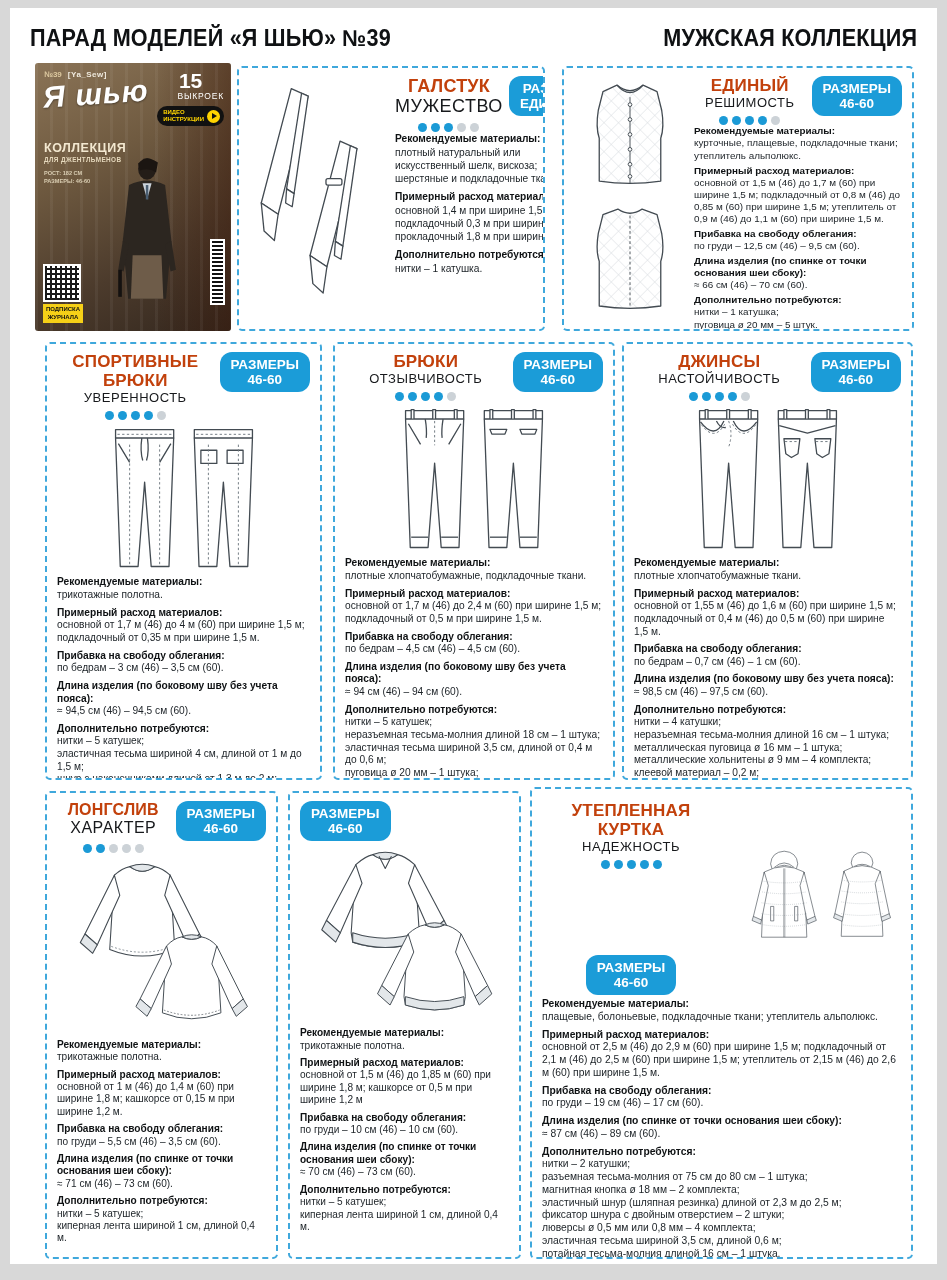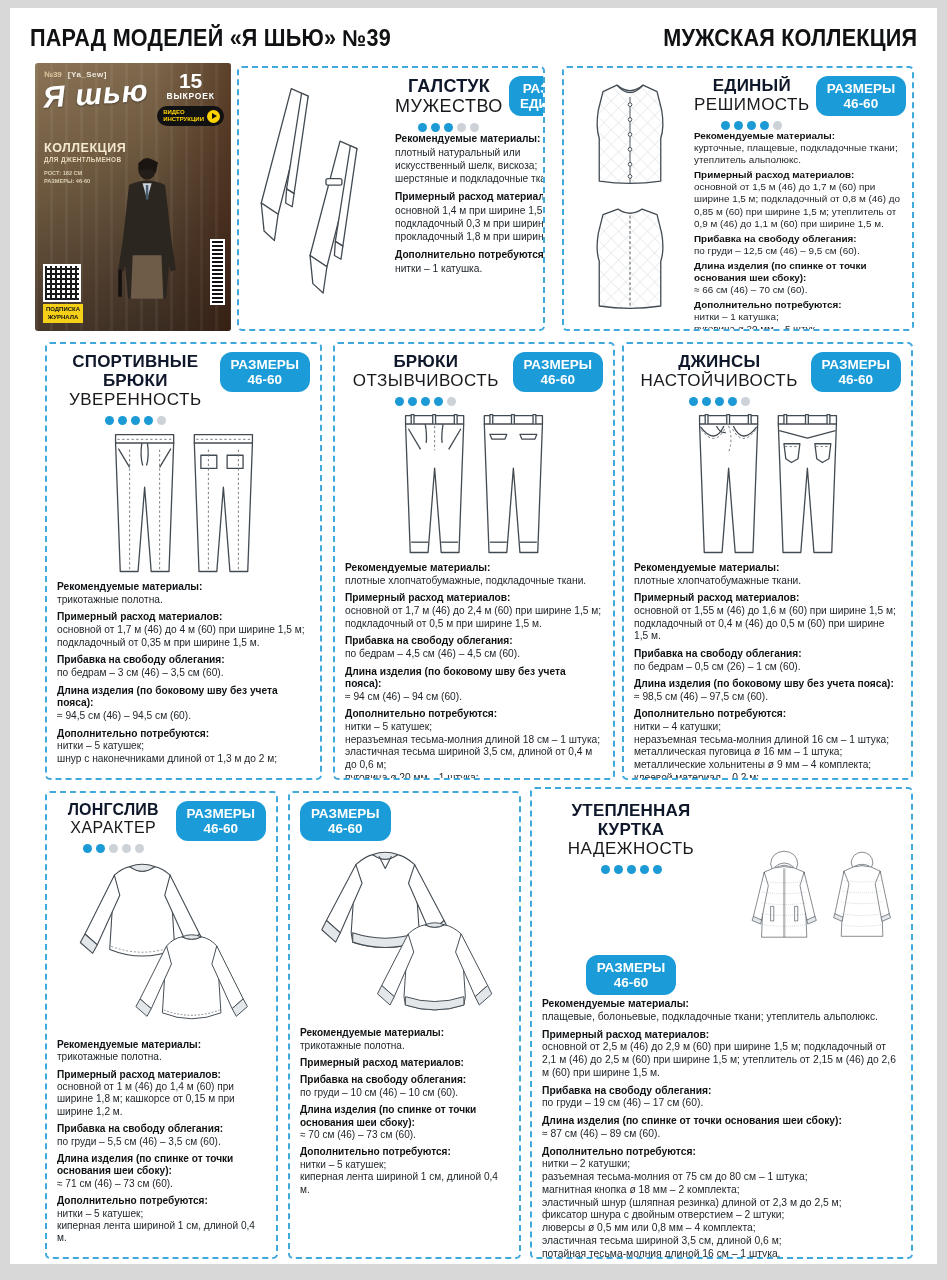--- a/index.html
+++ b/index.html
@@ -20,21 +20,21 @@
       repeating-linear-gradient(90deg,rgba(255,255,255,.05) 0 3px,rgba(0,0,0,0) 3px 15px),
       linear-gradient(90deg,rgba(0,0,0,0) 60%,rgba(60,25,10,.45) 100%);}
   .cover svg.man{position:absolute;left:34%;bottom:0;width:46%;height:78%;}
   .cover-logoRow{position:absolute;left:9px;top:7px;display:flex;gap:6px;align-items:flex-start;}
   .cover-issue{color:#dcc89f;font-size:8px;font-weight:700;}
   .cover-latin{color:#efe9dd;font-size:8px;font-weight:700;letter-spacing:.5px;}
   .cover-logo{position:absolute;left:8px;top:14px;color:#fff;font-size:30px;font-weight:700;font-style:italic;
     transform:rotate(-4deg);letter-spacing:1px;text-shadow:0 1px 2px rgba(0,0,0,.4);}
   .cover-right{position:absolute;right:7px;top:7px;text-align:center;}
   .cover-count{color:#fff;font-size:21px;font-weight:700;line-height:1;}
-  .cover-countWord{color:#fff;font-size:8.5px;font-weight:700;letter-spacing:.8px;}
+  .cover-countWord{color:#fff;font-size:8.5px;font-weight:400;letter-spacing:.8px;text-align:right;}
   .videoBadge{margin-top:5px;background:#111;border-radius:10px;padding:3px 4px 3px 6px;display:flex;align-items:center;gap:3px;}
   .videoBadge .vb-txt{color:#ffd400;font-size:6px;font-weight:700;line-height:1.2;text-align:left;}
   .playIcon{width:13px;height:13px;border-radius:50%;background:#ffd400;display:flex;align-items:center;justify-content:center;flex:0 0 13px;}
   .playIcon:before{content:"";display:block;width:0;height:0;border-left:5px solid #111;border-top:3px solid transparent;border-bottom:3px solid transparent;margin-left:1px;}
   .cover-coll{position:absolute;left:9px;top:78px;}
   .cover-collTitle{color:#f3e8d0;font-size:12.5px;font-weight:700;letter-spacing:.5px;text-align:right;}
   .cover-collSub{color:#e6d9bd;font-size:6.4px;font-weight:700;letter-spacing:.4px;margin-top:1px;}
   .cover-meta{margin-top:6px;color:#d9cdb2;font-size:5.6px;font-weight:700;line-height:1.5;}
   .cover-qrBlock{position:absolute;left:8px;bottom:8px;width:40px;}
   .qr{width:38px;height:38px;background:#fff;padding:2px;box-sizing:border-box;}
@@ -61,22 +61,22 @@
   .grid{width:100%;height:100%;}
   .v-side .grid{display:grid;grid-template-areas:"draw head" "draw specs";grid-template-rows:auto 1fr;column-gap:8px;}
   .card--tie .grid{grid-template-columns:138px 1fr;}
   .card--vest .grid{grid-template-columns:112px 1fr;}
   .v-top .grid{display:grid;grid-template-areas:"head" "draw" "specs";grid-template-rows:auto auto 1fr;}
   .v-jkt .grid{display:grid;grid-template-areas:"head draw" "specs specs";grid-template-columns:178px 1fr;grid-template-rows:auto 1fr;column-gap:18px;}
 
   .chead{grid-area:head;display:flex;gap:6px;align-items:flex-start;}
   .v-jkt .chead{flex-direction:column;align-items:center;gap:4px;padding-top:4px;}
   .titles{flex:1;min-width:0;}
-  .t1{font-size:17px;font-weight:700;text-align:center;line-height:1.12;letter-spacing:.2px;color:#0f172a;}
-  .t2{font-size:17px;font-weight:400;text-align:center;line-height:1.18;letter-spacing:.5px;color:#17191c;}
+  .t1{font-size:17px;font-weight:700;text-align:center;line-height:1.12;letter-spacing:.2px;color:#c2410c;}
+  .t2{font-size:13px;font-weight:400;text-align:center;line-height:1.18;letter-spacing:.5px;color:#17191c;}
   .card--tie .t1,.card--tie .t2{font-size:18px;}
   .card--long .t1,.card--long .t2,.card--sweat .t1,.card--sweat .t2{font-size:16px;}
   .dots{display:flex;gap:4px;justify-content:center;margin-top:6px;}
   .dot{width:9px;height:9px;border-radius:50%;background:#ccd2d7;}
   .dot.on{background:#1b9ad6;}
   .badge{background:#1b9cd8;color:#fff;border-radius:12px;padding:5px 11px;font-weight:700;font-size:13.5px;
     line-height:1.12;text-align:center;white-space:nowrap;flex:0 0 auto;}
   .v-jkt .badge{margin-top:4px;}
 
   .drawing{grid-area:draw;display:flex;justify-content:center;align-items:flex-start;}
@@ -331,20 +331,21 @@
             <div class="sec-h">Прибавка на свободу облегания:</div>
             <div class="sec-b">по бедрам – 3 см (46) – 3,5 см (60).</div>
           </div>
           <div class="sec">
             <div class="sec-h">Длина изделия (по боковому шву без учета пояса):</div>
             <div class="sec-b">≈ 94,5 см (46) – 94,5 см (60).</div>
           </div>
           <div class="sec">
             <div class="sec-h">Дополнительно потребуются:</div>
             <div class="sec-li">нитки – 5 катушек;</div>
+            <div class="sec-li">эластичная тесьма шириной 4 см, длиной от 1 м до 1,5 м;</div>
             <div class="sec-li">шнур с наконечниками длиной от 1,3 м до 2 м;</div>
           </div>
         </div>
       </div>
     </div>
     <div class="card card--pants v-top">
       <div class="grid">
         <div class="chead">
           <div class="titles">
             <div class="t1">БРЮКИ</div>
@@ -470,21 +471,21 @@
           <div class="sec">
             <div class="sec-h">Рекомендуемые материалы:</div>
             <div class="sec-b">плотные хлопчатобумажные ткани.</div>
           </div>
           <div class="sec">
             <div class="sec-h">Примерный расход материалов:</div>
             <div class="sec-b">основной от 1,55 м (46) до 1,6 м (60) при ширине 1,5 м; подкладочный от 0,4 м (46) до 0,5 м (60) при ширине 1,5 м.</div>
           </div>
           <div class="sec">
             <div class="sec-h">Прибавка на свободу облегания:</div>
-            <div class="sec-b">по бедрам – 0,5 см (26) – 1 см (60).</div>
+            <div class="sec-b">по бедрам – 0,7 см (46) – 1 см (60).</div>
           </div>
           <div class="sec">
             <div class="sec-h">Длина изделия (по боковому шву без учета пояса):</div>
             <div class="sec-b">≈ 98,5 см (46) – 97,5 см (60).</div>
           </div>
           <div class="sec">
             <div class="sec-h">Дополнительно потребуются:</div>
             <div class="sec-li">нитки – 4 катушки;</div>
             <div class="sec-li">неразъемная тесьма-молния длиной 16 см – 1 штука;</div>
             <div class="sec-li">металлическая пуговица ø 16 мм – 1 штука;</div>
@@ -591,20 +592,21 @@
 </g>
           </svg>
         </div>
         <div class="specs">
           <div class="sec">
             <div class="sec-h">Рекомендуемые материалы:</div>
             <div class="sec-b">трикотажные полотна.</div>
           </div>
           <div class="sec">
             <div class="sec-h">Примерный расход материалов:</div>
+            <div class="sec-b">основной от 1,5 м (46) до 1,85 м (60) при ширине 1,8 м; кашкорсе от 0,5 м при ширине 1,2 м</div>
           </div>
           <div class="sec">
             <div class="sec-h">Прибавка на свободу облегания:</div>
             <div class="sec-b">по груди – 10 см (46) – 10 см (60).</div>
           </div>
           <div class="sec">
             <div class="sec-h">Длина изделия (по спинке от точки основания шеи сбоку):</div>
             <div class="sec-b">≈ 70 см (46) – 73 см (60).</div>
           </div>
           <div class="sec">

